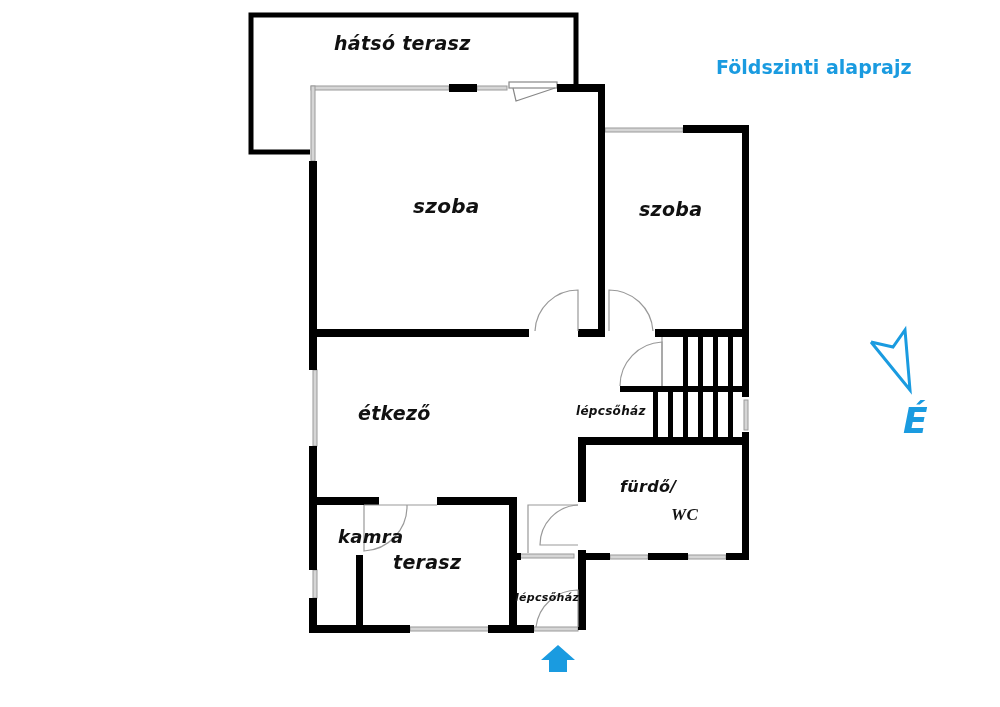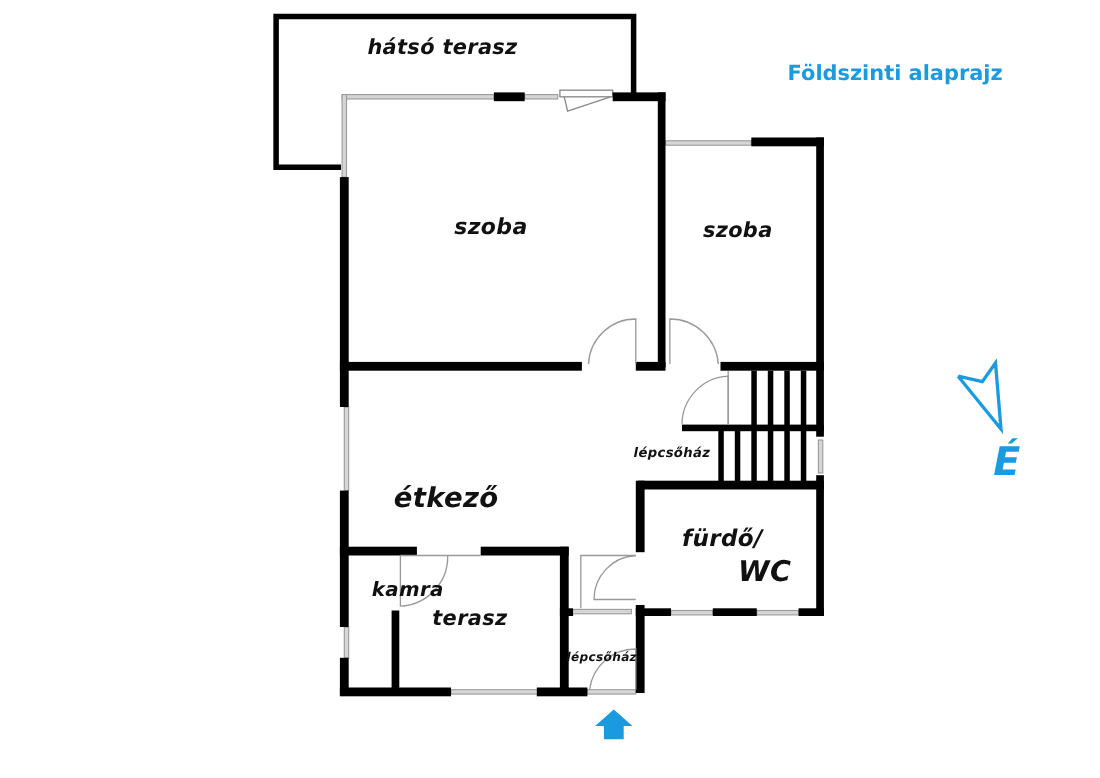--- a/index.html
+++ b/index.html
@@ -139,19 +139,19 @@
     <polygon points="558,645 575,660 567,660 567,672 549,672 549,660 541,660"></polygon>
   </g>
 </svg>
 
 <div class="title">Földszinti alaprajz</div>
 <div class="north-letter">É</div>
 
 <div class="room-label" style="left:334px;top:32px;font-size:19px;">hátsó terasz</div>
 <div class="room-label" style="left:413px;top:194px;font-size:20px;">szoba</div>
 <div class="room-label" style="left:639px;top:198px;font-size:19px;">szoba</div>
-<div class="room-label" style="left:358px;top:402px;font-size:25px;margin-top:36px;">étkező</div>
+<div class="room-label" style="left:358px;top:402px;font-size:19px;">étkező</div>
 <div class="room-label" style="left:576px;top:404px;font-size:12px;">lépcsőház</div>
-<div class="room-label" style="left:620px;top:477px;font-size:21px;">fürdő/</div>
-<div class="room-label" style="left:671px;top:505px;font-size:26px;">WC</div>
+<div class="room-label" style="left:620px;top:477px;font-size:16px;">fürdő/</div>
+<div class="room-label" style="left:671px;top:505px;font-size:17px;font-family:Liberation Serif, serif;">WC</div>
 <div class="room-label" style="left:338px;top:526px;font-size:18px;">kamra</div>
 <div class="room-label" style="left:393px;top:551px;font-size:19px;">terasz</div>
 <div class="room-label" style="left:515px;top:591px;font-size:11px;">lépcsőház</div>
 
 </body></html>

